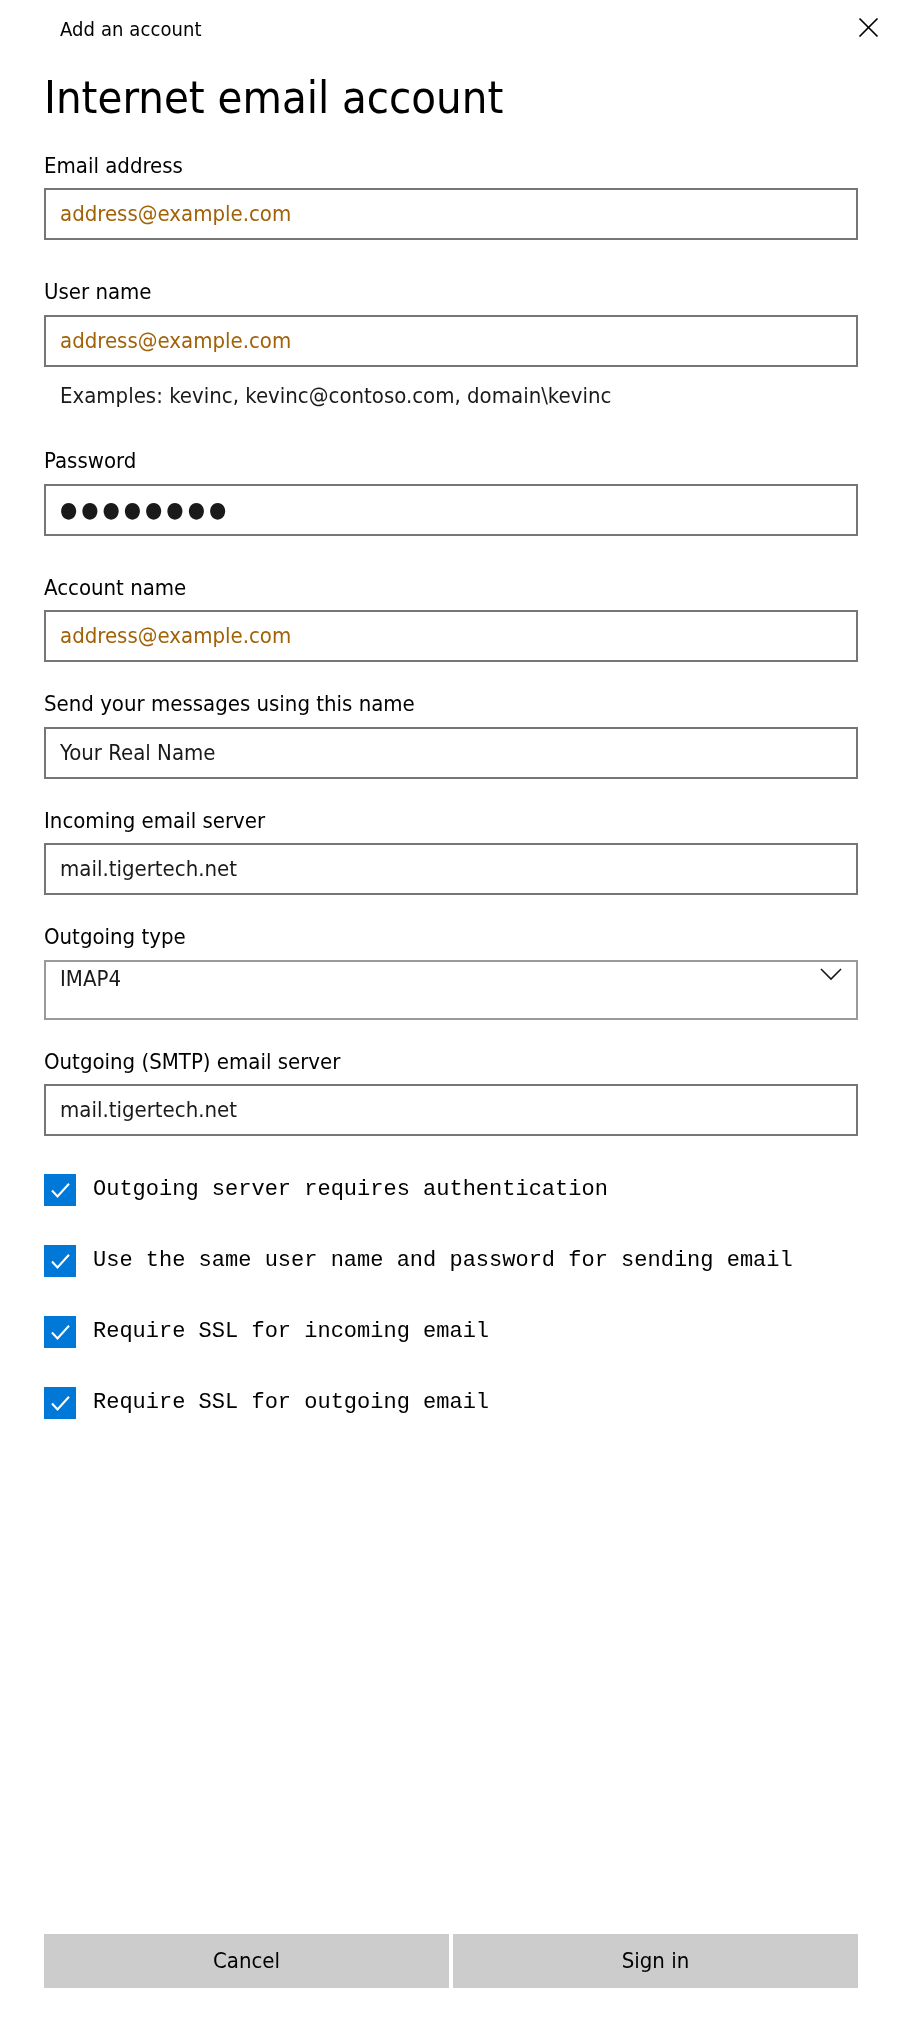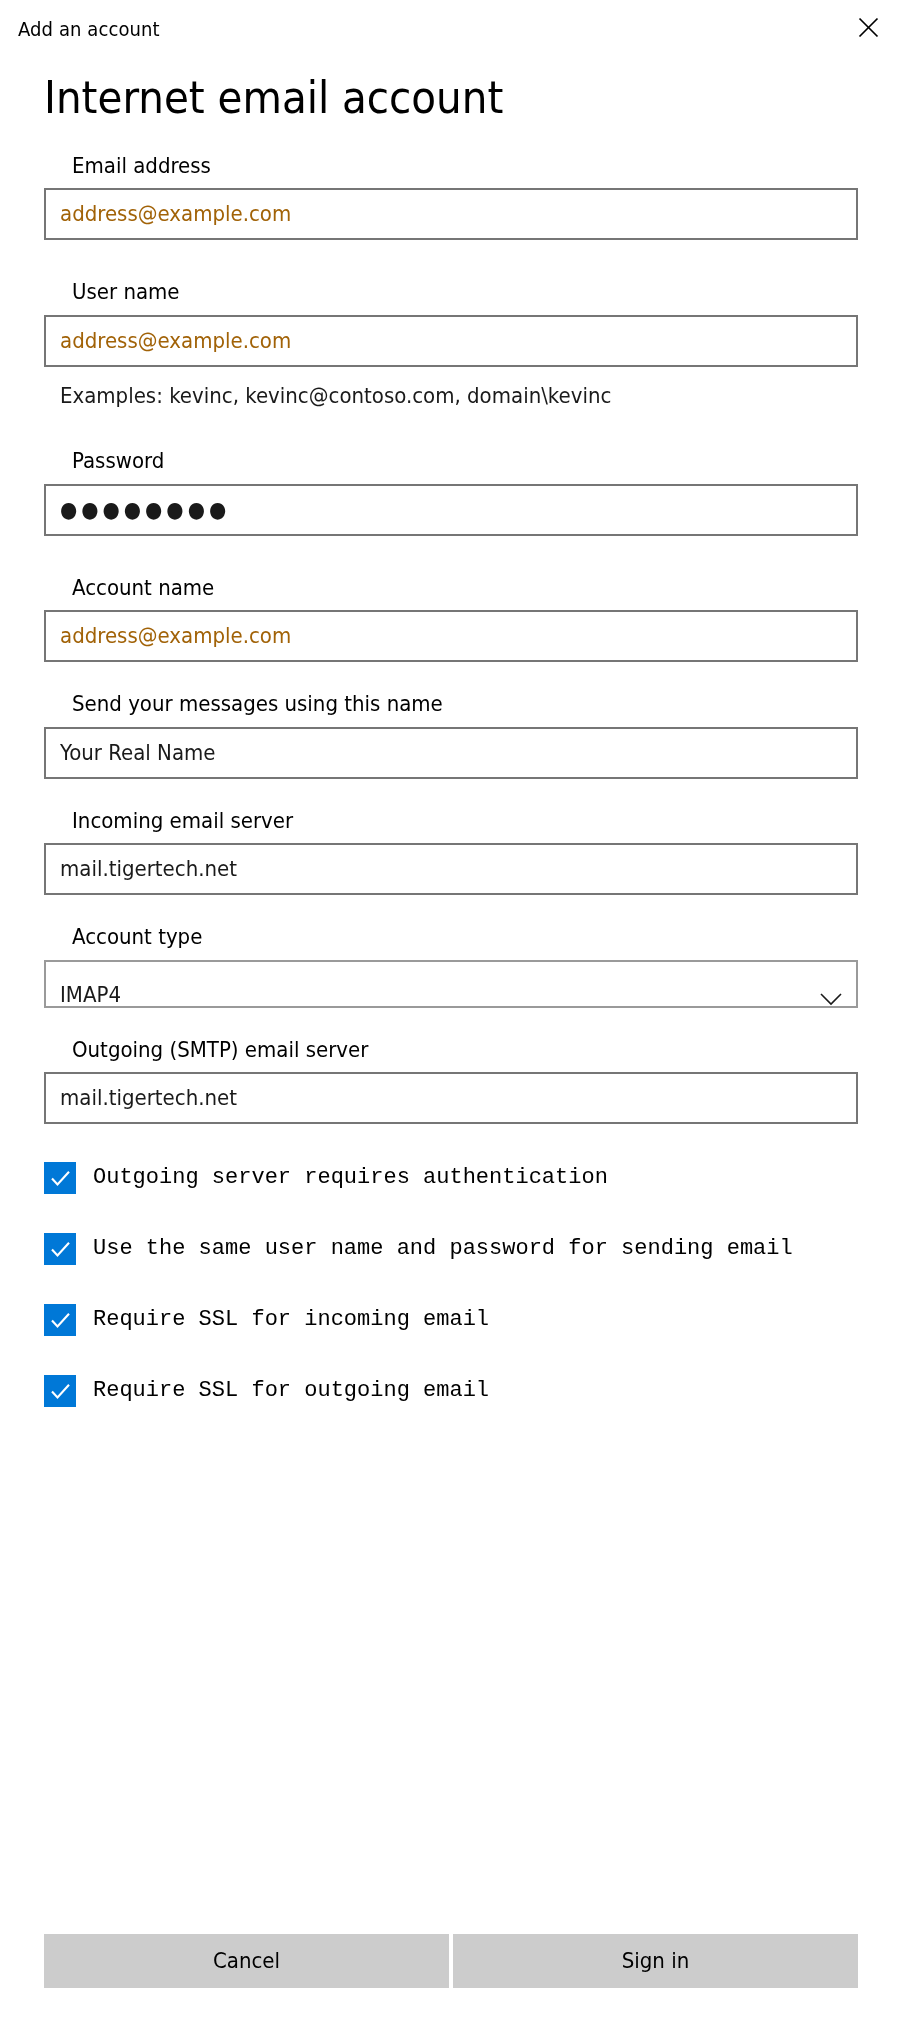--- a/index.html
+++ b/index.html
@@ -23,20 +23,21 @@
 
   
   .titlebar {
     position: absolute;
     top: 0; left: 0;
     width: 908px;
     height: 58px;
     display: flex;
     align-items: center;
     background: #ffffff;
+    padding-left: 42px;
   }
   .titlebar-title {
     margin-left: 18px;
     font-size: 20px;
     color: #000000;
     line-height: 1;
     letter-spacing: 0.1px;
     white-space: nowrap;
   }
   .close-button {
@@ -66,21 +67,21 @@
     font-size: 45px;
     font-weight: 400;
     color: #000000;
     line-height: 1.15;
     letter-spacing: 0px;
   }
 
   .field-group { margin: 0 0 0 0; padding: 0; }
 
   .field-label {
-    margin-left: 72px;
+    margin-left: 44px;
     font-size: 22px;
     color: #000000;
     line-height: 1.25;
     white-space: nowrap;
   }
 
   .input-box {
     margin: 9px 0 0 44px;
     width: 814px;
     height: 52px;
@@ -112,27 +113,27 @@
     font-size: 22px;
     color: #1a1a1a;
     line-height: 1.25;
     white-space: nowrap;
   }
 
   
   .combo-box {
     margin: 9px 0 0 44px;
     width: 814px;
-    height: 48px;
+    height: 60px;
     border: 2px solid #9a9a9a;
     background: #ffffff;
     display: flex;
-    align-items: flex-end;
+    align-items: flex-start;
     justify-content: space-between;
-    padding: 0 14px;
+    padding: 6px 14px;
     cursor: pointer;
   }
   .combo-box .value {
     font-size: 22px;
     color: #1a1a1a;
     line-height: 1;
   }
   .chevron { display: flex; align-items: center; }
 
   
@@ -266,21 +267,21 @@
     <div class="field-group">
       <div class="field-label">Incoming email server</div>
       <div class="input-box">
         <span class="value">mail.tigertech.net</span>
       </div>
     </div>
 
     <div class="gap-md"></div>
 
     <div class="field-group">
-      <div class="field-label">Account type</div>
+      <div class="field-label">Outgoing type</div>
       <div class="combo-box">
         <span class="value">IMAP4</span>
         <span class="chevron">
           <svg width="22" height="13" viewBox="0 0 22 13" aria-hidden="true">
             <polyline points="1,1 11,11 21,1" fill="none" stroke="#1a1a1a" stroke-width="1.6"></polyline>
           </svg>
         </span>
       </div>
     </div>
 

